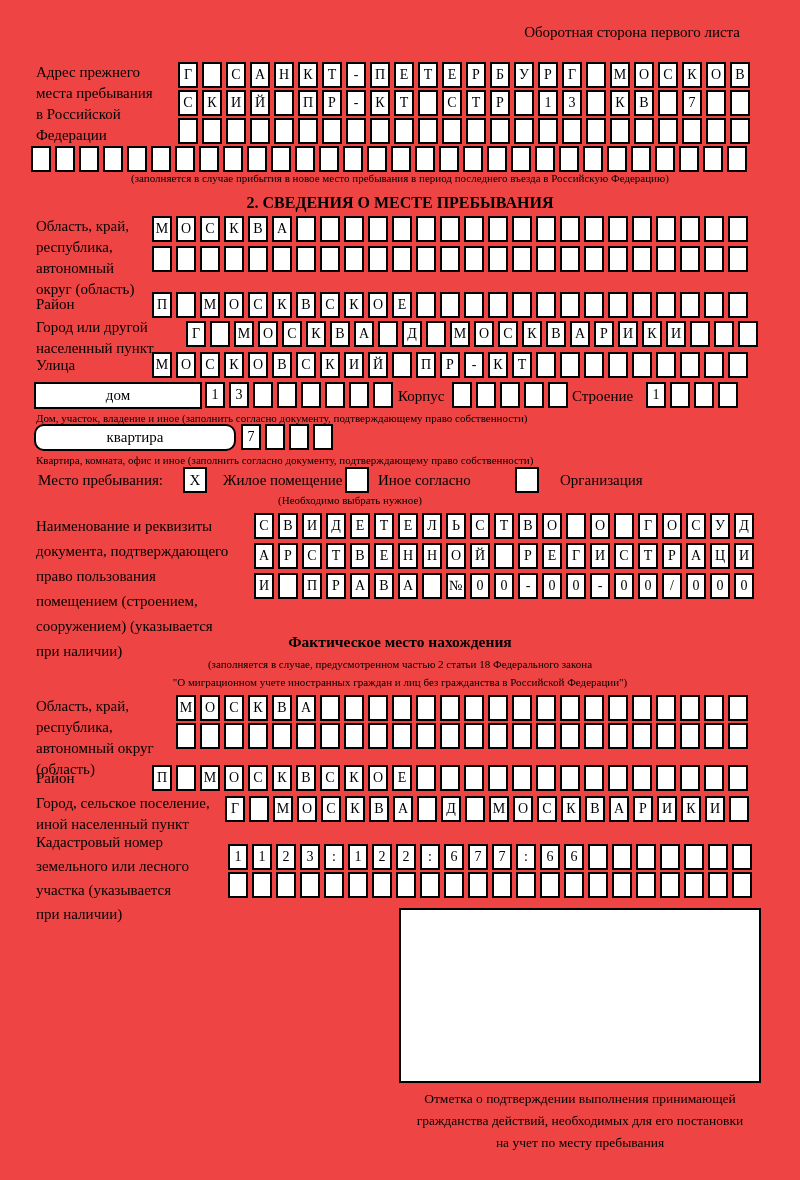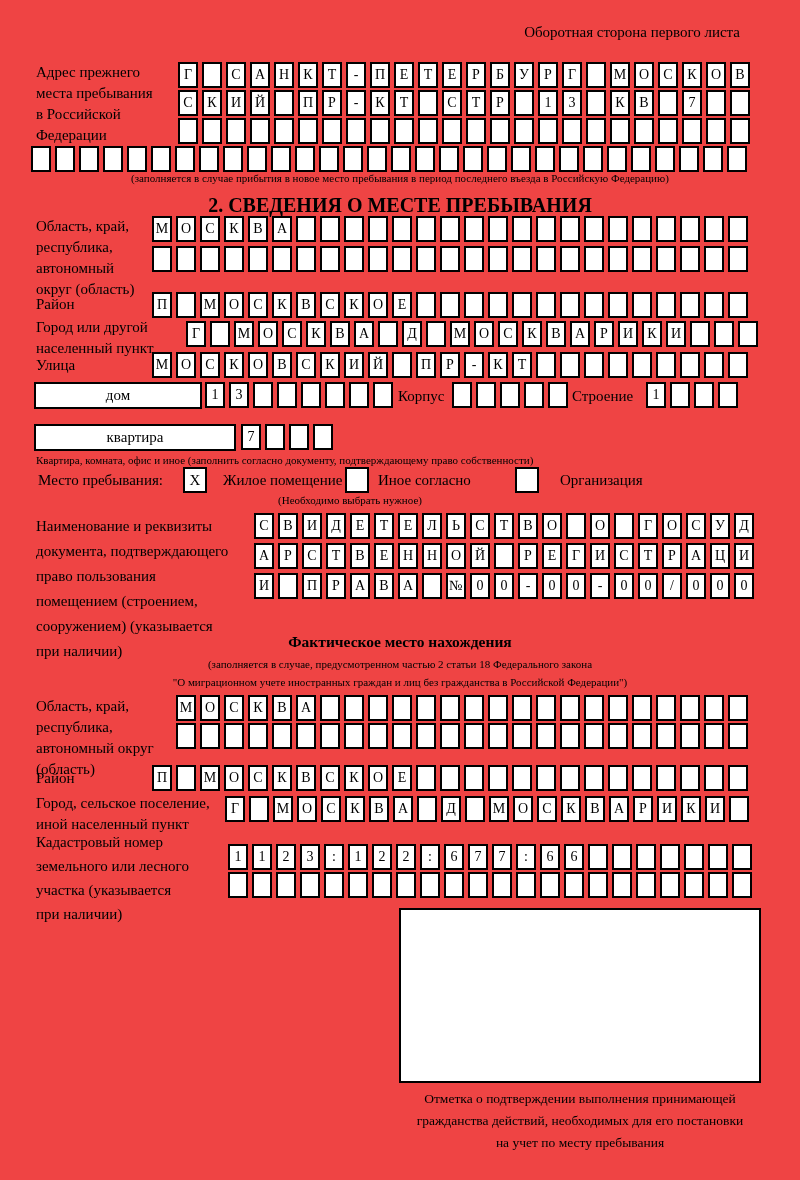--- a/index.html
+++ b/index.html
@@ -5,21 +5,21 @@
   html,body{margin:0;padding:0;background:#fff;}
   .page{
     position:relative; width:800px; height:1180px; background:#ef4444;
     font-family:"Liberation Serif","DejaVu Serif",serif; color:#000; overflow:hidden;
   }
   .abs{position:absolute;}
   .lbl{position:absolute; font-size:15px; line-height:21px; white-space:nowrap;}
   .lbl div{white-space:nowrap;}
   .note{position:absolute; font-size:11px; white-space:nowrap;}
   .center{text-align:center;}
-  .title{position:absolute; font-weight:bold; font-size:20px; width:800px; text-align:center;}
+  .title{position:absolute; font-weight:bold; font-size:16px; width:800px; text-align:center;}
   .cellrow{position:absolute; display:flex; gap:4px;}
   .cell{
     width:20px; height:26px; border:2px solid #000; box-sizing:border-box;
     display:flex; align-items:center; justify-content:center;
     font-size:14px; background:#fff; flex:0 0 auto;
   }
   .chk{
     position:absolute; width:24px; height:26px; border:2px solid #000; box-sizing:border-box;
     display:flex; align-items:center; justify-content:center; font-size:15px; background:#fff;
   }
@@ -326,22 +326,23 @@
       <span class="cell"></span>
       <span class="cell"></span>
     </div>
   <div class="lbl" style="left:572px; top:386px;">Строение</div>
   <div class="cellrow" style="left:646px; top:382px;">
       <span class="cell">1</span>
       <span class="cell"></span>
       <span class="cell"></span>
       <span class="cell"></span>
     </div>
-
-  <div class="fieldrect" style="left:34px; top:424px; width:202px; height:27px;">квартира</div>
+  <div class="note" style="left:36px; top:412px;">Дом, участок, владение и иное (заполнить согласно документу, подтверждающему право собственности)</div>
+
+  <div class="fieldrect" style="left:34px; top:424px; width:202px; height:27px;border-radius:10px;">квартира</div>
   <div class="cellrow" style="left:241px; top:424px;">
       <span class="cell">7</span>
       <span class="cell"></span>
       <span class="cell"></span>
       <span class="cell"></span>
     </div>
   <div class="note" style="left:36px; top:454px;">Квартира, комната, офис и иное (заполнить согласно документу, подтверждающему право собственности)</div>
 
   <div class="lbl" style="left:38px; top:470px;">Место пребывания:</div>
   <div class="chk" style="left:183px; top:467px;">X</div>

